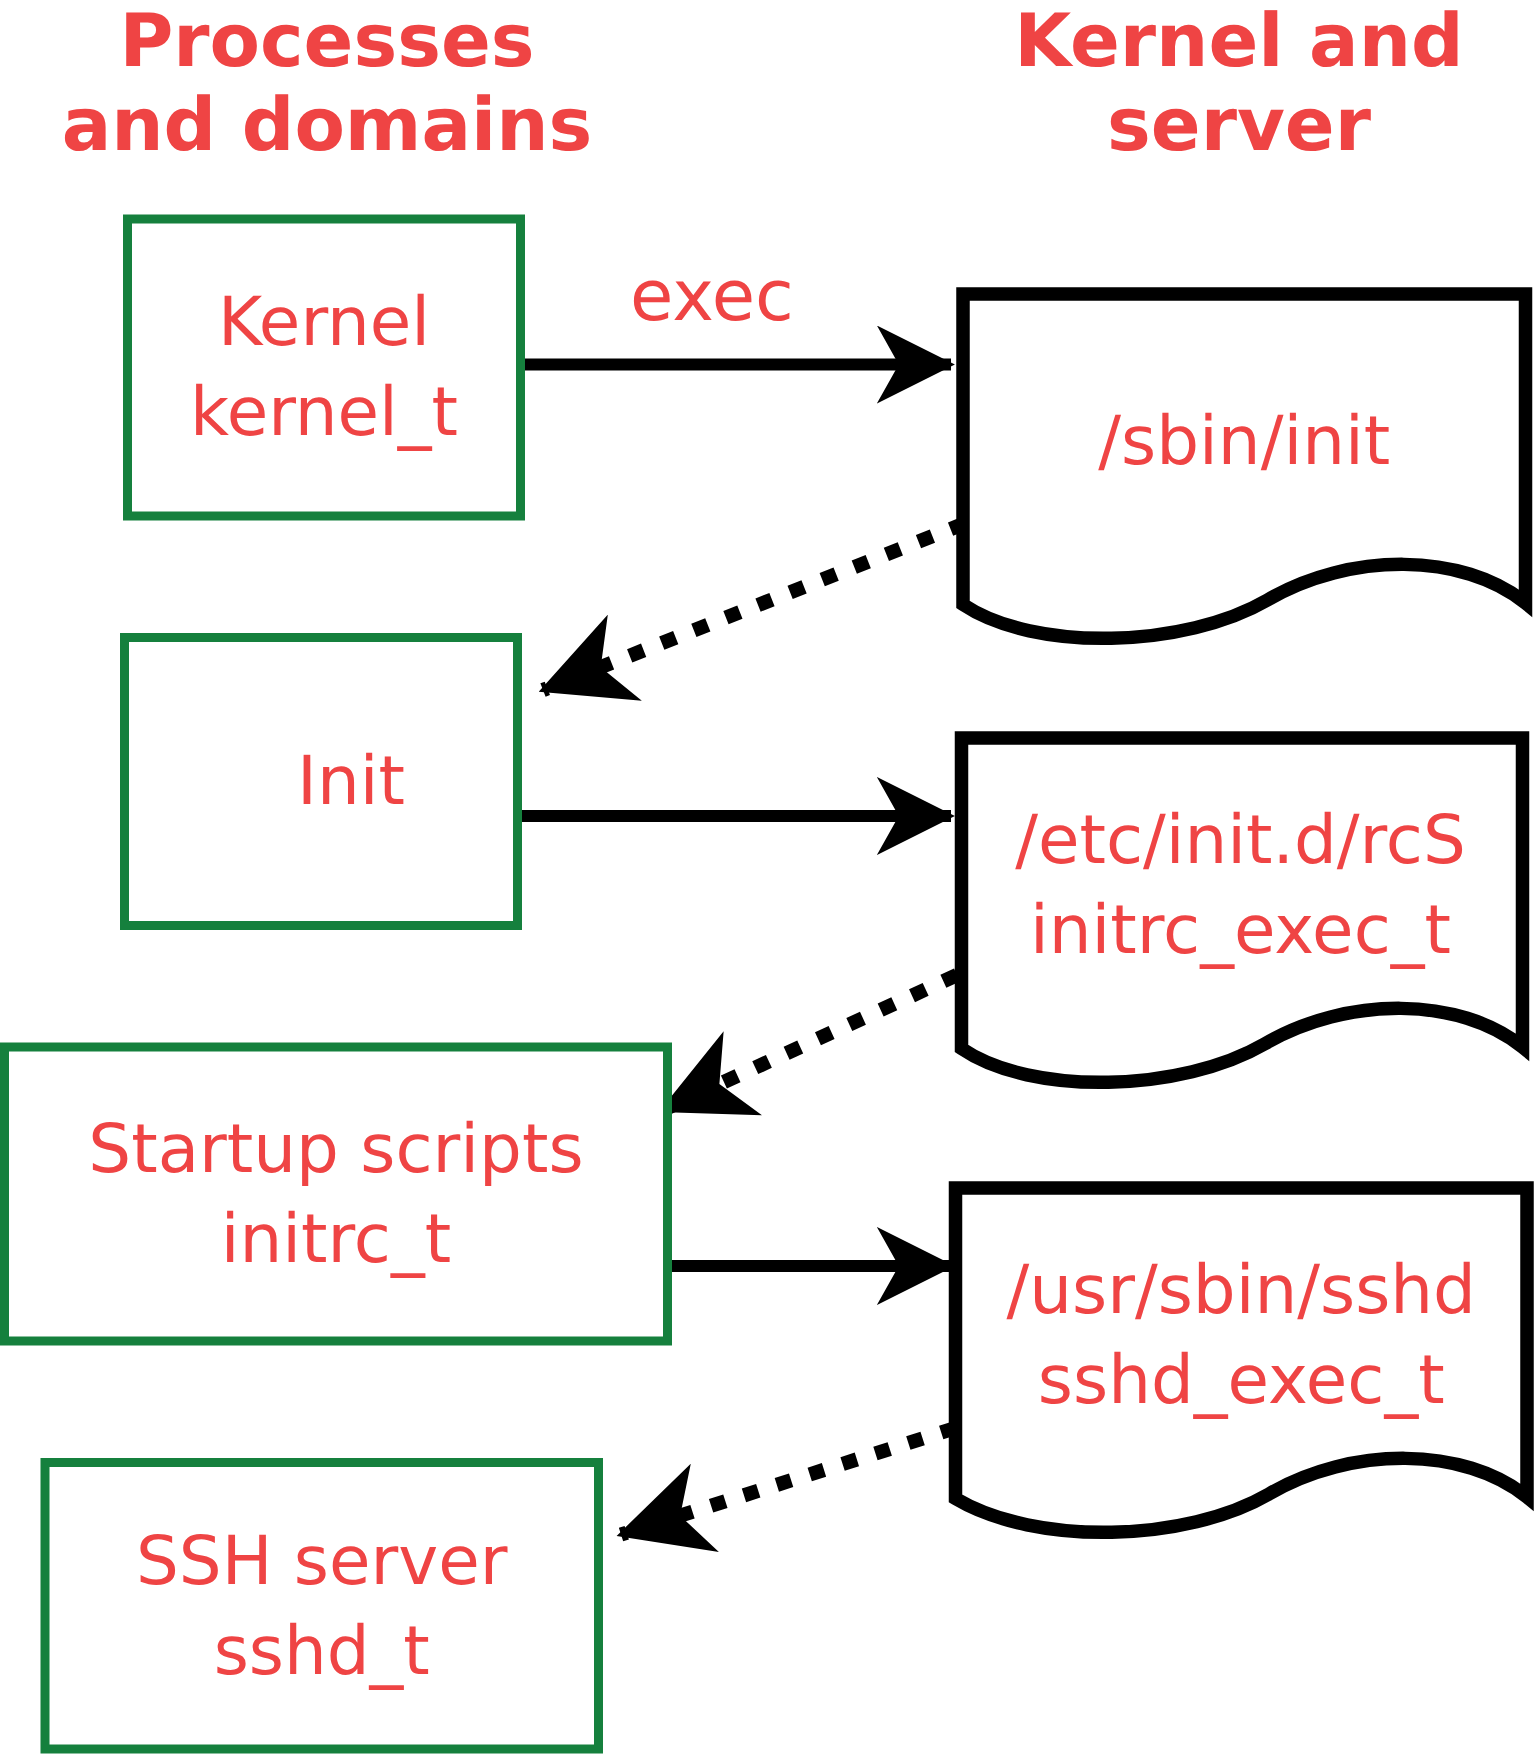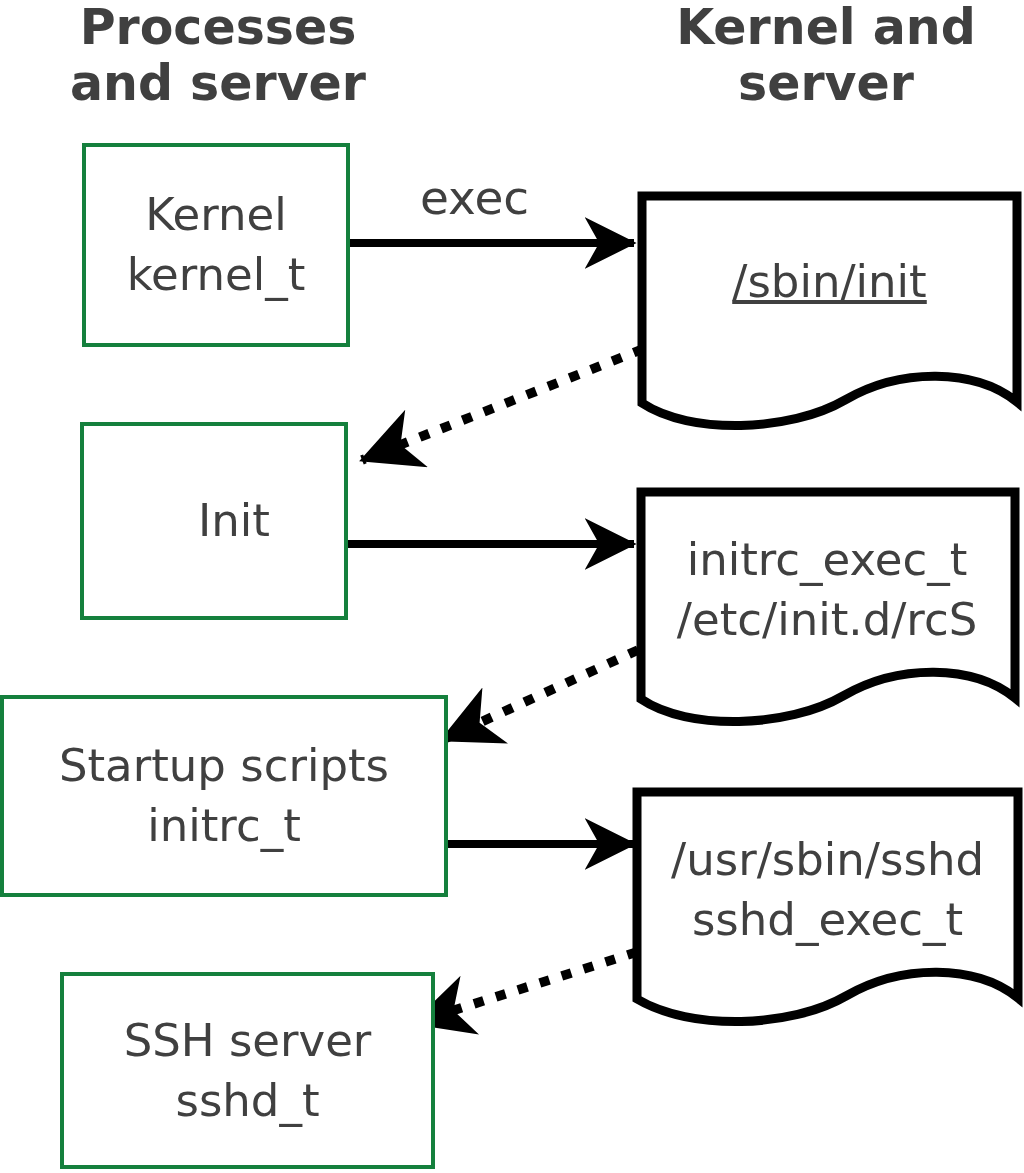--- a/index.html
+++ b/index.html
@@ -3,65 +3,65 @@
 <meta charset="utf-8">
 <style>
   * { margin: 0; padding: 0; box-sizing: border-box; }
   html, body { background: #ffffff; }
   .canvas {
     position: relative;
     width: 1024px;
     height: 1173px;
     background: #ffffff;
     font-family: "DejaVu Sans", "Liberation Sans", sans-serif;
-    color: #404040;
+    color: #ef4444;
     overflow: hidden;
   }
   .shapes-layer {
     position: absolute;
     left: 0; top: 0;
     width: 1024px; height: 1173px;
   }
   .col-header {
     position: absolute;
     text-align: center;
     font-weight: bold;
     font-size: 49px;
     line-height: 56px;
     letter-spacing: 0px;
   }
   .col-header-left  { left: 18px;  top: 0px; width: 400px; }
   .col-header-right { left: 636px; top: 0px; width: 380px; }
   .proc-box {
     position: absolute;
     background: #ffffff;
-    border: 4px solid #15803d;
+    border: 6px solid #15803d;
     display: flex;
     flex-direction: column;
     align-items: center;
     justify-content: center;
     text-align: center;
     font-size: 45px;
     line-height: 60px;
   }
   .box-kernel  { left: 82px;  top: 143px; width: 268px; height: 204px; }
   .box-init    { left: 80px;  top: 422px; width: 268px; height: 198px; padding-left: 40px; }
   .box-initrc  { left: 0px;   top: 695px; width: 448px; height: 202px; }
-  .box-sshd    { left: 27px;  top: 972px; width: 375px; height: 197px; margin-left: 33px; }
+  .box-sshd    { left: 27px;  top: 972px; width: 375px; height: 197px; }
   .doc-text {
     position: absolute;
     display: flex;
     flex-direction: column;
     align-items: center;
     justify-content: center;
     text-align: center;
     font-size: 45px;
     line-height: 60px;
   }
-  .doc-text-1 { left: 642px; top: 188px; width: 375px; height: 188px; text-decoration: underline; }
+  .doc-text-1 { left: 642px; top: 200px; width: 375px; height: 188px; }
   .doc-text-2 { left: 639px; top: 496px; width: 376px; height: 188px; }
   .doc-text-3 { left: 637px; top: 796px; width: 381px; height: 188px; }
   .edge-label {
     position: absolute;
     left: 420px; top: 173px; width: 160px;
     text-align: left;
     font-size: 47px;
     line-height: 50px;
   }
 </style>
@@ -85,21 +85,21 @@
     <line x1="346" y1="544" x2="634" y2="544" stroke="#000000" stroke-width="8" marker-end="url(#arrowhead)"></line>
     <line x1="426" y1="844" x2="634" y2="844" stroke="#000000" stroke-width="8" marker-end="url(#arrowhead)"></line>
 
     <line x1="643" y1="349" x2="362" y2="460" stroke="#000000" stroke-width="9.5" stroke-dasharray="10 13" marker-end="url(#arrowhead)"></line>
     <line x1="638" y1="650" x2="442" y2="740" stroke="#000000" stroke-width="9.5" stroke-dasharray="10 13" marker-end="url(#arrowhead)"></line>
     <line x1="637" y1="952" x2="414" y2="1023" stroke="#000000" stroke-width="9.5" stroke-dasharray="10 13" marker-end="url(#arrowhead)"></line>
   </svg>
 
   <div class="col-header col-header-left">
     <div>Processes</div>
-    <div>and server</div>
+    <div>and domains</div>
   </div>
   <div class="col-header col-header-right">
     <div>Kernel and</div>
     <div>server</div>
   </div>
 
   <div class="proc-box box-kernel">
     <span>Kernel</span>
     <span>kernel_t</span>
   </div>
@@ -112,22 +112,22 @@
   </div>
   <div class="proc-box box-sshd">
     <span>SSH server</span>
     <span>sshd_t</span>
   </div>
 
   <div class="doc-text doc-text-1">
     <span>/sbin/init</span>
   </div>
   <div class="doc-text doc-text-2">
+    <span>/etc/init.d/rcS</span>
     <span>initrc_exec_t</span>
-    <span>/etc/init.d/rcS</span>
   </div>
   <div class="doc-text doc-text-3">
     <span>/usr/sbin/sshd</span>
     <span>sshd_exec_t</span>
   </div>
 
   <div class="edge-label">exec</div>
 
 </div>
 

